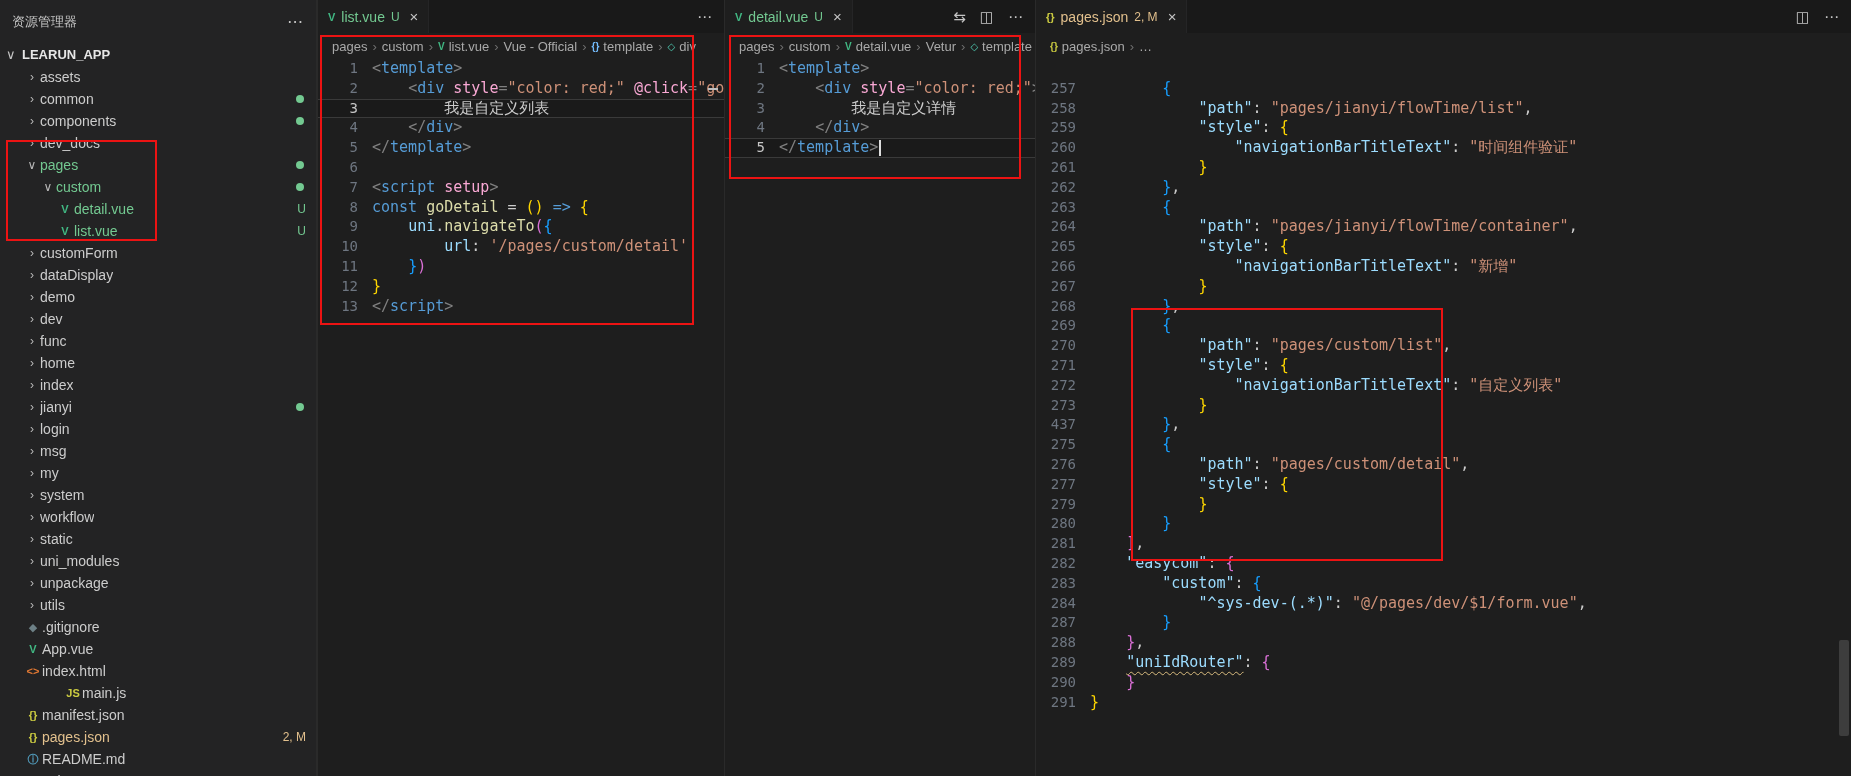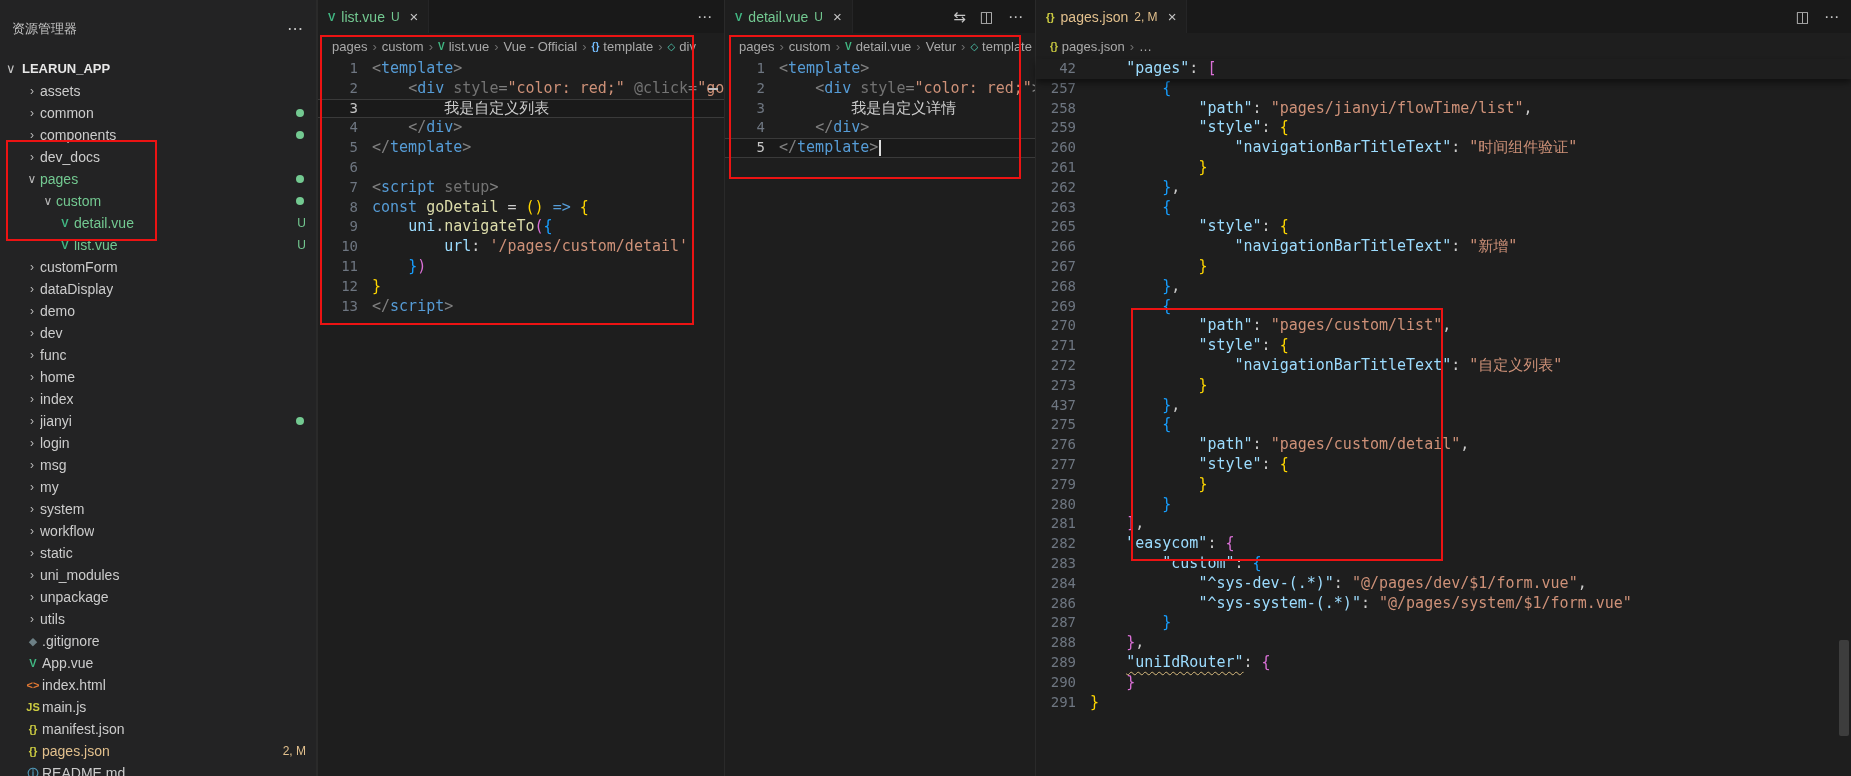--- a/index.html
+++ b/index.html
@@ -4,21 +4,21 @@
 <style>
   html,body{margin:0;padding:0;background:#1e1e1e;}
   body{width:1851px;height:776px;overflow:hidden;position:relative;
        font-family:"Liberation Sans","DejaVu Sans",sans-serif;color:#cccccc;
        -webkit-font-smoothing:antialiased;}
   :root{--lh:19.8px;--green:#73c991;--mod:#e2c08d;}
 
   
   .sidebar{position:absolute;left:0;top:0;width:317px;height:776px;background:#232324;
            border-right:1px solid #2a2a2a;box-sizing:border-box;overflow:hidden;}
-  .side-header{height:33px;display:flex;align-items:center;padding:12px 12px;font-size:13px;color:#c5c5c5;}
+  .side-header{height:33px;display:flex;align-items:center;padding:5px 12px;font-size:13px;color:#c5c5c5;}
   .side-header .more{margin-left:auto;color:#c5c5c5;font-size:16px;cursor:pointer;letter-spacing:1px;}
   .root-row{height:23px;display:flex;align-items:center;font-weight:bold;font-size:13px;color:#e7e7e7;padding-left:6px;}
   .root-row .chev{width:16px;color:#c5c5c5;font-weight:normal;}
   .trow{height:22px;display:flex;align-items:center;font-size:14px;white-space:nowrap;cursor:pointer;}
   .trow .chev{width:16px;min-width:16px;color:#b8b8b8;font-size:12px;text-align:center;}
   .trow .ficon{width:18px;min-width:18px;font-size:11px;font-weight:bold;text-align:center;}
   .trow .tl{overflow:hidden;text-overflow:ellipsis;}
   .trow .dot{width:8px;height:8px;border-radius:50%;background:var(--green);margin-left:auto;margin-right:12px;}
   .trow .badge{margin-left:auto;margin-right:10px;font-size:12px;}
   .badge.green{color:var(--green);} .badge.yellow{color:var(--mod);}
@@ -46,21 +46,21 @@
   .codearea.has-sticky{padding-top:var(--lh);}
   .cline{height:var(--lh);line-height:var(--lh);display:flex;white-space:pre;}
   .cline.cur{background:#1a1a1a;box-shadow:inset 0 1px 0 #3a3a3a,inset 0 -1px 0 #3a3a3a;}
   .lnum{width:40px;min-width:40px;text-align:right;padding-right:14px;color:#6e7681;font-size:14px;}
   .cur .lnum{color:#c6c6c6;}
   .ltext{flex:1;}
   .sticky{position:absolute;left:0;top:0;right:0;height:var(--lh);line-height:var(--lh);display:flex;white-space:pre;
           background:#1e1e1e;box-shadow:0 4px 6px rgba(0,0,0,.45);z-index:5;}
   .cursor{display:inline-block;width:2px;height:16px;background:#dddddd;vertical-align:text-bottom;margin-left:1px;}
 
-  .tk-t{color:#569cd6;} .tk-p{color:#808080;} .tk-a{color:#737373;} .tk-s{color:#ce9178;}
+  .tk-t{color:#569cd6;} .tk-p{color:#808080;} .tk-a{color:#f9a8d4;} .tk-s{color:#ce9178;}
   .tk-k{color:#569cd6;} .tk-f{color:#dcdcaa;text-align:center;} .tk-v{color:#9cdcfe;} .tk-d{color:#cccccc;}
   .tk-b1{color:#ffd700;} .tk-b2{color:#da70d6;} .tk-b3{color:#179fff;} .tk-key{color:#9cdcfe;}
   .tk-squig{text-decoration:underline wavy #d7ba7d 1px;text-underline-offset:4px;}
 
   .ruler-dash{position:absolute;right:6px;top:88px;width:10px;height:2px;background:#bfbfbf;}
   .g3 .scrollthumb{position:absolute;right:2px;top:640px;width:10px;height:96px;background:rgba(121,121,121,.35);border-radius:2px;cursor:grab;}
 
   
   .ann{position:absolute;border:2px solid #ec1313;z-index:50;pointer-events:none;}
   #ann-sidebar{left:6px;top:140px;width:147px;height:97px;}
@@ -194,21 +194,21 @@
       </div>
       <div class="trow" style="padding-left: 24px;">
         <span class="ficon" style="color: rgb(65, 184, 131);">V</span>
         <span class="tl">App.vue</span>
       </div>
       <div class="trow" style="padding-left: 24px;">
         <span class="ficon" style="color: rgb(227, 121, 51);">&lt;&gt;</span>
         <span class="tl">index.html</span>
       </div>
       <div class="trow" style="padding-left: 24px;">
-        <span class="ficon" style="color: rgb(203, 203, 65);">JS</span>
+        <span class="ficon" style="color: rgb(203, 203, 65); margin-left: 40px;">JS</span>
         <span class="tl">main.js</span>
       </div>
       <div class="trow" style="padding-left: 24px;">
         <span class="ficon" style="color: rgb(203, 203, 65);">{}</span>
         <span class="tl">manifest.json</span>
       </div>
       <div class="trow" style="padding-left: 24px;">
         <span class="ficon" style="color: rgb(203, 203, 65);">{}</span>
         <span class="tl lbl-mod">pages.json</span>
         <span class="badge yellow">2, M</span>
@@ -352,46 +352,45 @@
       </span>
     </div>
   <div class="codearea has-sticky">
       <div class="cline"><span class="lnum">257</span><span class="ltext"><span class="tk-d">        </span><span class="tk-b3">{</span></span></div>
       <div class="cline"><span class="lnum">258</span><span class="ltext"><span class="tk-d">            </span><span class="tk-key">"path"</span><span class="tk-d">: </span><span class="tk-s">"pages/jianyi/flowTime/list"</span><span class="tk-d">,</span></span></div>
       <div class="cline"><span class="lnum">259</span><span class="ltext"><span class="tk-d">            </span><span class="tk-key">"style"</span><span class="tk-d">: </span><span class="tk-b1">{</span></span></div>
       <div class="cline"><span class="lnum">260</span><span class="ltext"><span class="tk-d">                </span><span class="tk-key">"navigationBarTitleText"</span><span class="tk-d">: </span><span class="tk-s">"时间组件验证"</span></span></div>
       <div class="cline"><span class="lnum">261</span><span class="ltext"><span class="tk-d">            </span><span class="tk-b1">}</span></span></div>
       <div class="cline"><span class="lnum">262</span><span class="ltext"><span class="tk-d">        </span><span class="tk-b3">}</span><span class="tk-d">,</span></span></div>
       <div class="cline"><span class="lnum">263</span><span class="ltext"><span class="tk-d">        </span><span class="tk-b3">{</span></span></div>
+      <div class="cline"><span class="lnum">264</span><span class="ltext"><span class="tk-d">            </span><span class="tk-key">"path"</span><span class="tk-d">: </span><span class="tk-s">"pages/jianyi/flowTime/container"</span><span class="tk-d">,</span></span></div>
       <div class="cline"><span class="lnum">265</span><span class="ltext"><span class="tk-d">            </span><span class="tk-key">"style"</span><span class="tk-d">: </span><span class="tk-b1">{</span></span></div>
       <div class="cline"><span class="lnum">266</span><span class="ltext"><span class="tk-d">                </span><span class="tk-key">"navigationBarTitleText"</span><span class="tk-d">: </span><span class="tk-s">"新增"</span></span></div>
       <div class="cline"><span class="lnum">267</span><span class="ltext"><span class="tk-d">            </span><span class="tk-b1">}</span></span></div>
       <div class="cline"><span class="lnum">268</span><span class="ltext"><span class="tk-d">        </span><span class="tk-b3">}</span><span class="tk-d">,</span></span></div>
       <div class="cline"><span class="lnum">269</span><span class="ltext"><span class="tk-d">        </span><span class="tk-b3">{</span></span></div>
       <div class="cline"><span class="lnum">270</span><span class="ltext"><span class="tk-d">            </span><span class="tk-key">"path"</span><span class="tk-d">: </span><span class="tk-s">"pages/custom/list"</span><span class="tk-d">,</span></span></div>
       <div class="cline"><span class="lnum">271</span><span class="ltext"><span class="tk-d">            </span><span class="tk-key">"style"</span><span class="tk-d">: </span><span class="tk-b1">{</span></span></div>
       <div class="cline"><span class="lnum">272</span><span class="ltext"><span class="tk-d">                </span><span class="tk-key">"navigationBarTitleText"</span><span class="tk-d">: </span><span class="tk-s">"自定义列表"</span></span></div>
       <div class="cline"><span class="lnum">273</span><span class="ltext"><span class="tk-d">            </span><span class="tk-b1">}</span></span></div>
       <div class="cline"><span class="lnum">437</span><span class="ltext"><span class="tk-d">        </span><span class="tk-b3">}</span><span class="tk-d">,</span></span></div>
       <div class="cline"><span class="lnum">275</span><span class="ltext"><span class="tk-d">        </span><span class="tk-b3">{</span></span></div>
       <div class="cline"><span class="lnum">276</span><span class="ltext"><span class="tk-d">            </span><span class="tk-key">"path"</span><span class="tk-d">: </span><span class="tk-s">"pages/custom/detail"</span><span class="tk-d">,</span></span></div>
       <div class="cline"><span class="lnum">277</span><span class="ltext"><span class="tk-d">            </span><span class="tk-key">"style"</span><span class="tk-d">: </span><span class="tk-b1">{</span></span></div>
       <div class="cline"><span class="lnum">279</span><span class="ltext"><span class="tk-d">            </span><span class="tk-b1">}</span></span></div>
       <div class="cline"><span class="lnum">280</span><span class="ltext"><span class="tk-d">        </span><span class="tk-b3">}</span></span></div>
       <div class="cline"><span class="lnum">281</span><span class="ltext"><span class="tk-d">    </span><span class="tk-b2">]</span><span class="tk-d">,</span></span></div>
       <div class="cline"><span class="lnum">282</span><span class="ltext"><span class="tk-d">    </span><span class="tk-key">"easycom"</span><span class="tk-d">: </span><span class="tk-b2">{</span></span></div>
       <div class="cline"><span class="lnum">283</span><span class="ltext"><span class="tk-d">        </span><span class="tk-key">"custom"</span><span class="tk-d">: </span><span class="tk-b3">{</span></span></div>
       <div class="cline"><span class="lnum">284</span><span class="ltext"><span class="tk-d">            </span><span class="tk-key">"^sys-dev-(.*)"</span><span class="tk-d">: </span><span class="tk-s">"@/pages/dev/$1/form.vue"</span><span class="tk-d">,</span></span></div>
-      <div class="cline"><span class="lnum">286</span><span class="ltext"><span class="tk-d">            </span><span class="tk-key">"^sys-system-(.*)"</span><span class="tk-d">: </span><span class="tk-s">"@/pages/system/$1/form.vue"</span></span></div>
       <div class="cline"><span class="lnum">287</span><span class="ltext"><span class="tk-d">        </span><span class="tk-b3">}</span></span></div>
       <div class="cline"><span class="lnum">288</span><span class="ltext"><span class="tk-d">    </span><span class="tk-b2">}</span><span class="tk-d">,</span></span></div>
       <div class="cline"><span class="lnum">289</span><span class="ltext"><span class="tk-d">    </span><span class="tk-key tk-squig">"uniIdRouter"</span><span class="tk-d">: </span><span class="tk-b2">{</span></span></div>
       <div class="cline"><span class="lnum">290</span><span class="ltext"><span class="tk-d">    </span><span class="tk-b2">}</span></span></div>
       <div class="cline"><span class="lnum">291</span><span class="ltext"><span class="tk-b1">}</span></span></div>
-      <div class="sticky"><span class="lnum">42</span><span class="ltext"><span class="tk-d">    </span><span class="tk-key">"pages"</span><span class="tk-d">: </span><span class="tk-b2">[</span></span></div>
     </div>
   <div class="scrollthumb"></div>
 </section>
 
 <div class="ann" id="ann-sidebar"></div>
 <div class="ann" id="ann-g1"></div>
 <div class="ann" id="ann-g2"></div>
 <div class="ann" id="ann-g3"></div>
 
 </body></html>

